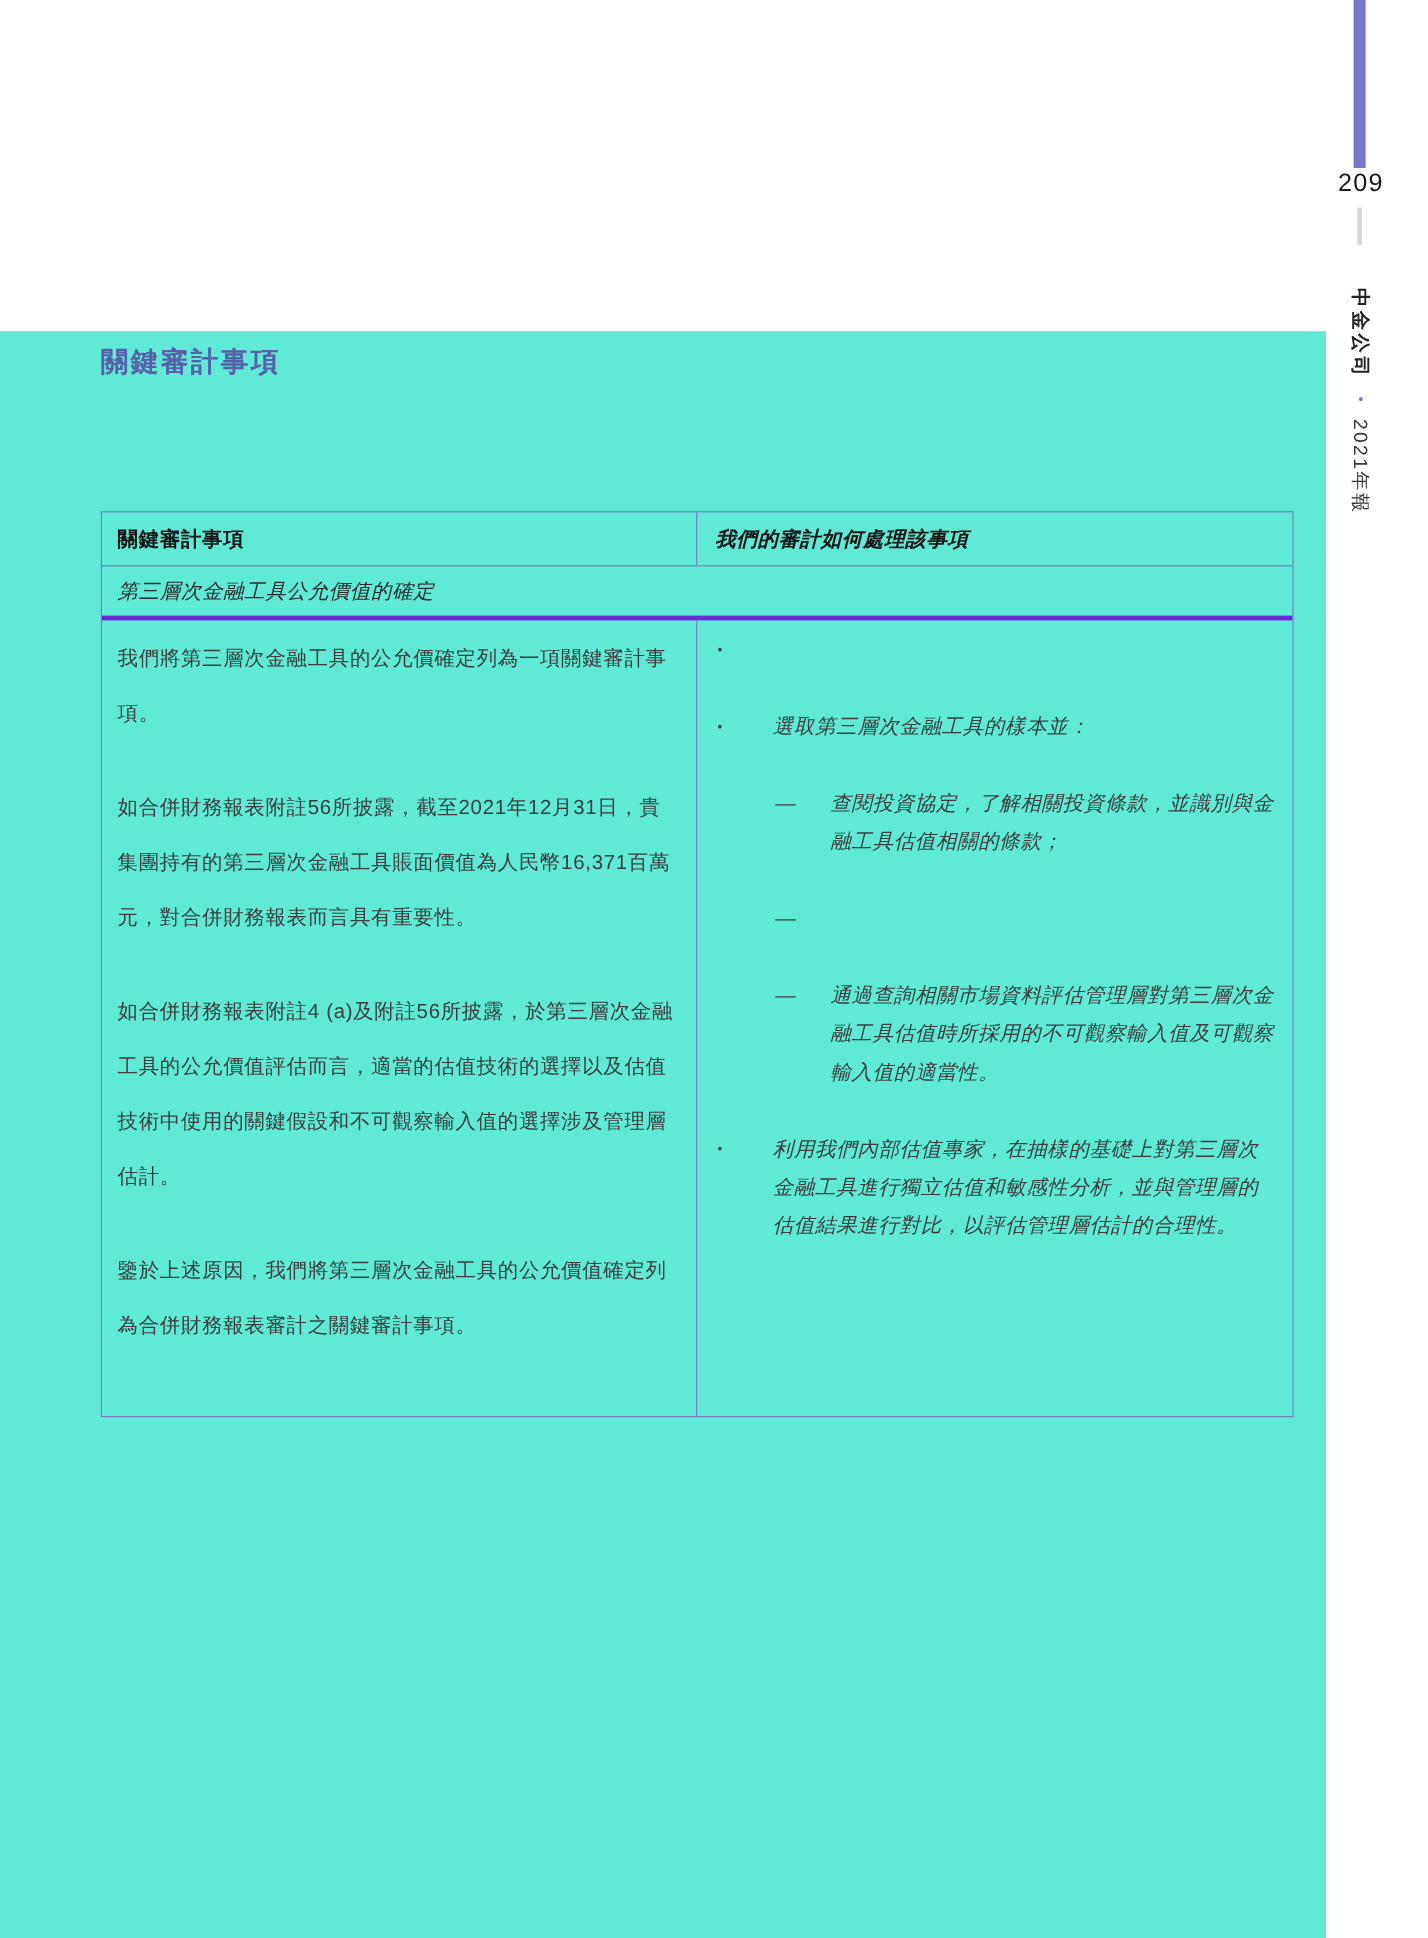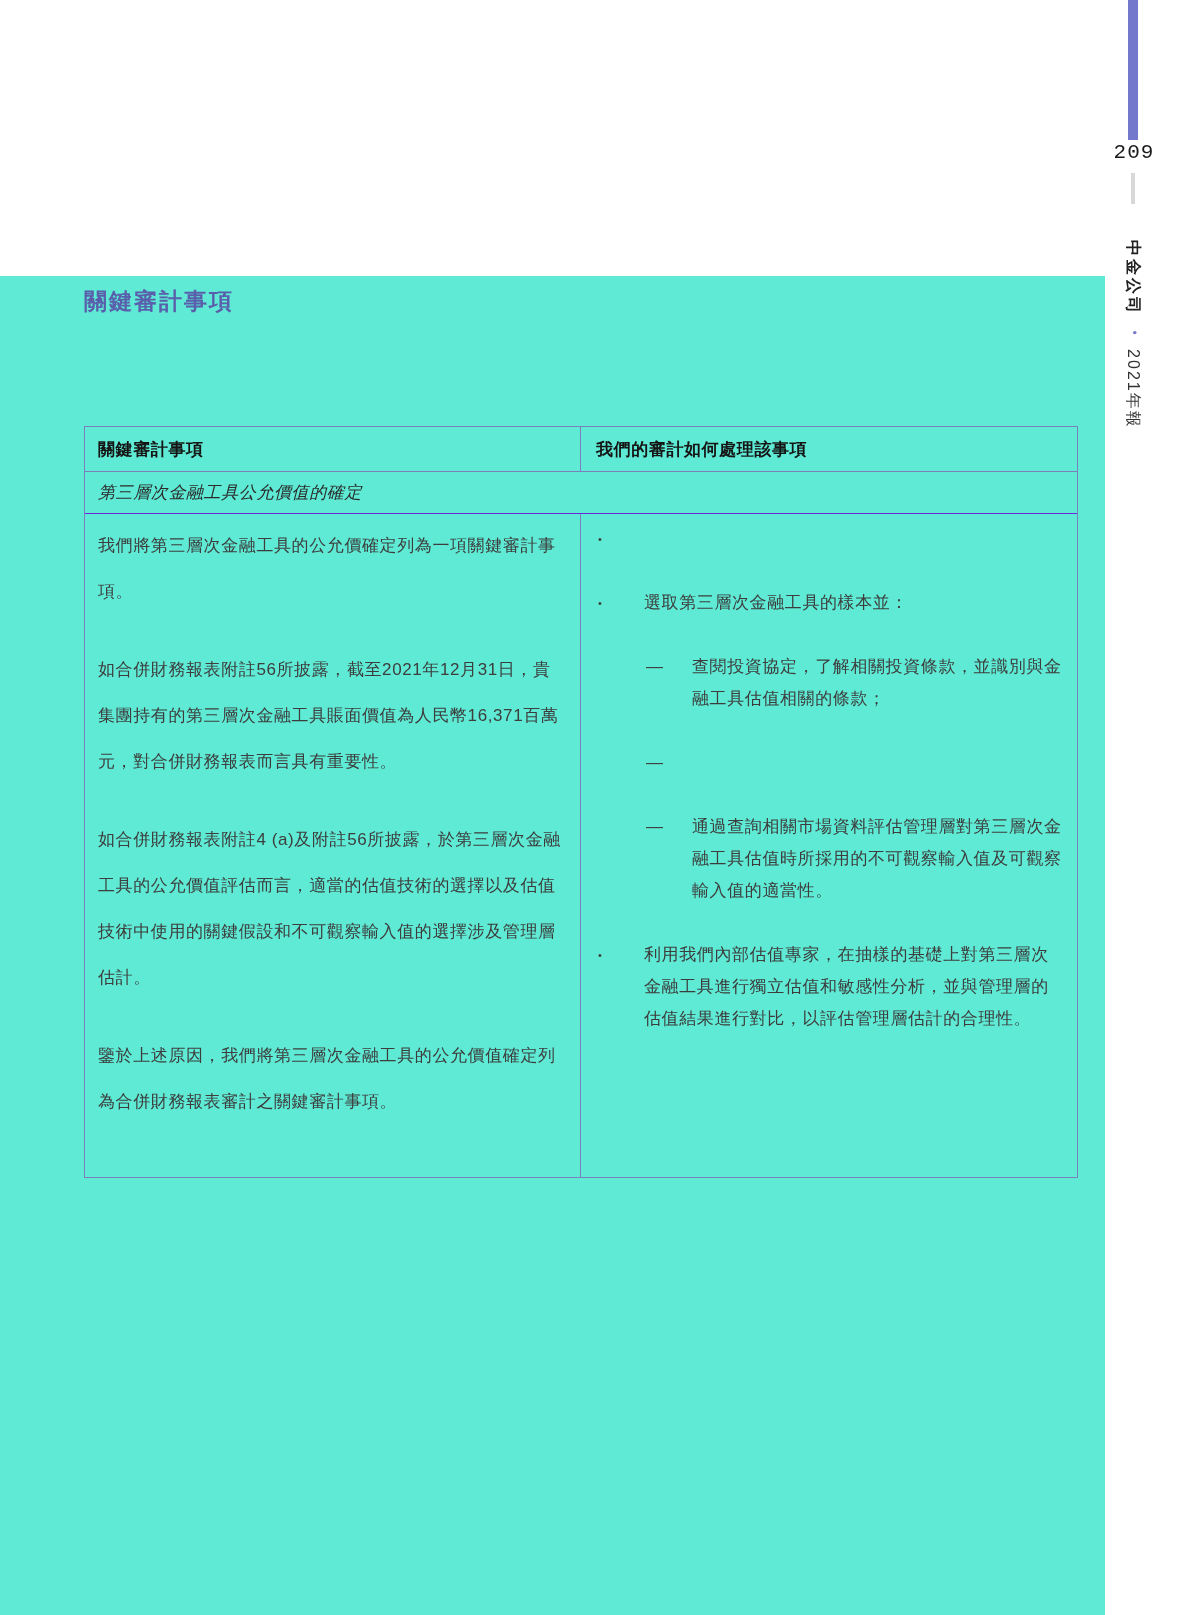--- a/index.html
+++ b/index.html
@@ -12,21 +12,21 @@
     overflow:hidden;
   }
   
   .accent-bar{
     position:absolute;left:1128px;top:0;width:10px;height:140px;
     background:#7478cc;
   }
   .page-number{
     position:absolute;left:1106px;top:141px;width:56px;
     text-align:center;
-    font-family:Liberation Mono, monospace;
+    font-family:Liberation Sans, sans-serif;
     font-size:21px;color:#1a1a1a;letter-spacing:1px;
   }
   .page-tick{
     position:absolute;left:1131px;top:173px;width:4px;height:31px;
     background:#d8d8d8;
   }
   .side-vertical{
     position:absolute;left:1143px;top:240px;
     transform:rotate(90deg);transform-origin:0 0;
     white-space:nowrap;
@@ -58,27 +58,27 @@
     box-sizing:border-box;
     font-size:17px;color:#3d3d3d;
   }
   .t-row{display:flex;box-sizing:border-box;}
   .t-head{
     height:45px;border-bottom:1px solid #7b80bd;
     font-weight:bold;color:#151515;
   }
   .t-head .cell{display:flex;align-items:center;letter-spacing:0.6px;}
   .t-sub{
-    height:41px;border-bottom:1px solid #6d28d9;
+    height:41px;border-bottom:4px solid #6d28d9;
     font-style:italic;color:#2b2b2b;
     display:flex;align-items:center;
     padding-left:13px;letter-spacing:0.6px;
   }
   .c1{width:496px;flex:none;border-right:1px solid #7b80bd;box-sizing:border-box;}
-  .c2{flex:1;box-sizing:border-box;}
+  .c2{flex:1;box-sizing:border-box;font-style:italic;}
   .t-head .c1{padding-left:13px;}
   .t-head .c2{padding-left:15px;}
   .t-body{min-height:637px;align-items:stretch;}
   .t-body .c1{padding:9px 12px 20px 13px;}
   .t-body .c2{padding:9px 12px 20px 15px;}
   .t-body p{
     margin:0 0 32px 0;line-height:46px;letter-spacing:0.6px;
     word-break:break-all;
   }
   .b-row{display:flex;margin-bottom:32px;line-height:32px;letter-spacing:0.6px;}

